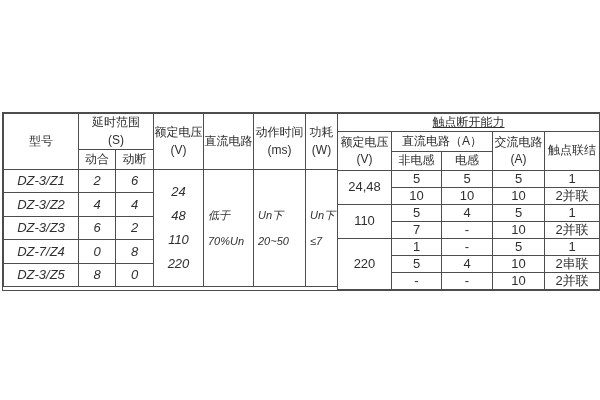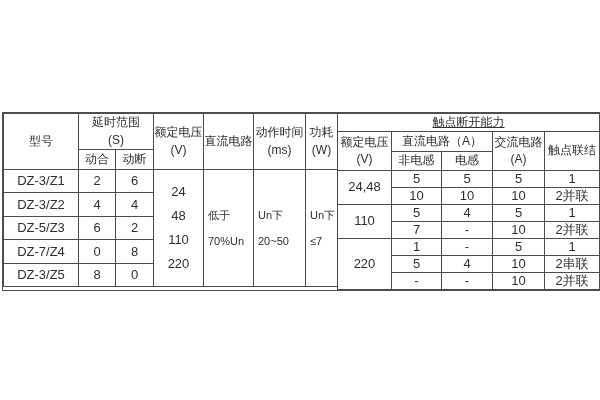--- a/index.html
+++ b/index.html
@@ -44,21 +44,21 @@
   .num { font-size: 13px; line-height: 1.2; }
   .rated-list { line-height: 24px; }
   .vcell {
     text-align: left;
     padding-left: 4px;
     font-size: 11px;
     line-height: 26px;
   }
   .t-left  thead tr:nth-child(1) { height: 36px; }
   .t-left  thead tr:nth-child(2) { height: 20px; }
-  .t-left  tbody tr { height: 23px; }
+  .t-left  tbody tr { height: 23px; font-style: italic; }
   .t-right thead tr:nth-child(1) { height: 17px; text-decoration: underline; }
   .t-right thead tr:nth-child(2) { height: 20px; }
   .t-right thead tr:nth-child(3) { height: 18px; }
   .t-right tbody tr { height: 17px; }
 </style>
 </head>
 <body>
 
 <div class="stage">
   <div class="table-wrap">
@@ -106,21 +106,21 @@
 20~50</td>
           <td class="vcell" rowspan="5">Un下
 ≤7</td>
         </tr>
         <tr>
           <td class="num">DZ-3/Z2</td>
           <td class="num">4</td>
           <td class="num">4</td>
         </tr>
         <tr>
-          <td class="num">DZ-5/Z3</td>
+          <td class="num">DZ-3/Z3</td>
           <td class="num">6</td>
           <td class="num">2</td>
         </tr>
         <tr>
           <td class="num">DZ-7/Z4</td>
           <td class="num">0</td>
           <td class="num">8</td>
         </tr>
         <tr>
           <td class="num">DZ-3/Z5</td>

